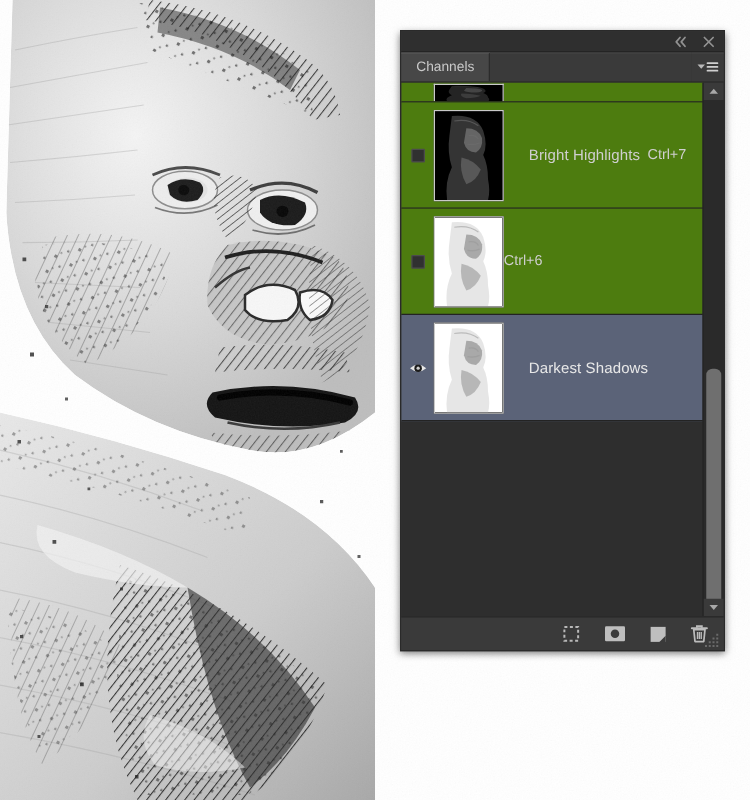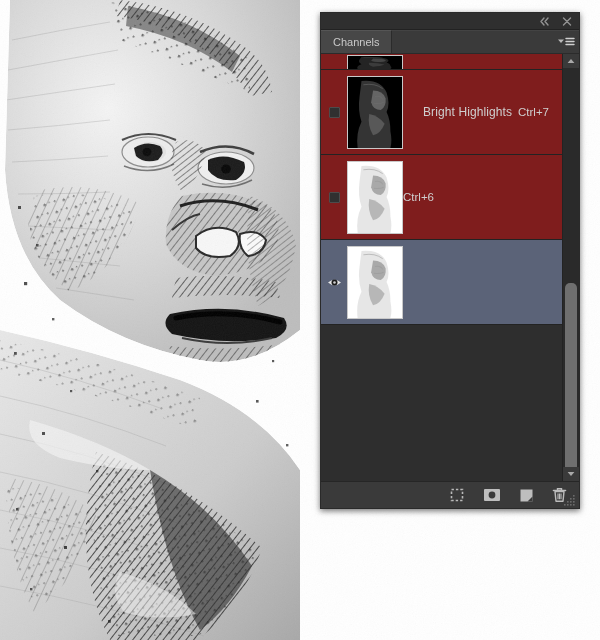--- a/index.html
+++ b/index.html
@@ -8,21 +8,21 @@
     background:#ffffff;
     font-family:"Liberation Sans", sans-serif;
   }
 
   
   #artwork{position:absolute;left:0;top:0;width:600px;height:640px;overflow:hidden;background:#ffffff;}
   #artwork svg{display:block;}
 
   
   #channels-panel{
-    position:absolute;left:320px;top:12px;width:260px;height:497px;
+    position:absolute;left:320px;top:24px;width:260px;height:497px;
     background:#383838;
     border:1px solid #2a2a2a;
     box-shadow:0 2px 6px rgba(0,0,0,.55);
     box-sizing:border-box;
     font-size:11px;color:#c8c8c8;
     display:flex;flex-direction:column;
   }
   
   .panel-titlebar{
     height:16px;background:#2f2f2f;border-bottom:1px solid #222;
@@ -49,21 +49,21 @@
     background:#3a3a3a;cursor:pointer;border-top:1px solid #434343;
   }
 
   
   .panel-body{flex:1 1 auto;position:relative;background:#2e2e2e;overflow:hidden;}
   .ch-list{position:absolute;left:0;top:0;right:16px;bottom:0;overflow:hidden;}
 
   .ch-row{
     position:relative;height:85px;box-sizing:border-box;
     border-bottom:1px solid #232323;
-    display:flex;align-items:center;background:#7f1d1d;cursor:pointer;
+    display:flex;align-items:center;background:#4d7c0f;cursor:pointer;
   }
   .ch-row.clipped{height:16px;border-bottom:1px solid #232323;overflow:hidden;align-items:flex-end;}
   .ch-row.selected{background:#5b6378;}
 
   .ch-vis{
     width:26px;flex:0 0 auto;display:flex;align-items:center;justify-content:center;
   }
   .vis-box{
     width:11px;height:11px;border:1px solid #4c4c4c;background:#303030;
     box-sizing:border-box;border-radius:1px;
@@ -346,20 +346,21 @@
             </svg>
           </div>
           <div class="ch-thumb"><svg width="100%" height="100%" viewBox="0 0 56 73" preserveAspectRatio="none">
               <rect width="56" height="73" fill="#ffffff"></rect>
               <path d="M14 4 Q34 2 40 16 Q44 28 40 36 Q44 44 44 56 Q46 66 44 73 L10 73 Q8 58 14 46 Q10 34 12 20 Z" fill="#e2e2e2" opacity="0.85"></path>
               <path d="M26 14 Q36 14 39 22 Q40 30 34 34 Q26 34 24 26 Z" fill="#9d9d9d" opacity="0.85"></path>
               <path d="M28 20 Q34 19 36 23 M27 27 Q33 28 37 26" stroke="#9d9d9d" stroke-width="1.1" fill="none" opacity="0.85"></path>
               <path d="M22 38 Q32 40 38 48 Q34 58 26 60 Q20 50 22 38 Z" fill="#9d9d9d" opacity="0.6375"></path>
               <path d="M16 8 Q28 6 36 12" stroke="#9d9d9d" stroke-width="1" fill="none" opacity="0.595"></path>
             </svg></div>
+          <div class="ch-name">Darkest Shadows</div>
           <div class="ch-key"></div>
         </div>
       </div>
 
     <div class="ch-scroll">
       <div class="sb-arrow">
         <svg width="8" height="6" viewBox="0 0 8 6">
             <path d="M4 1 L7.4 5 L0.6 5 Z" fill="#a9a9a9"></path>
           </svg>
       </div>

